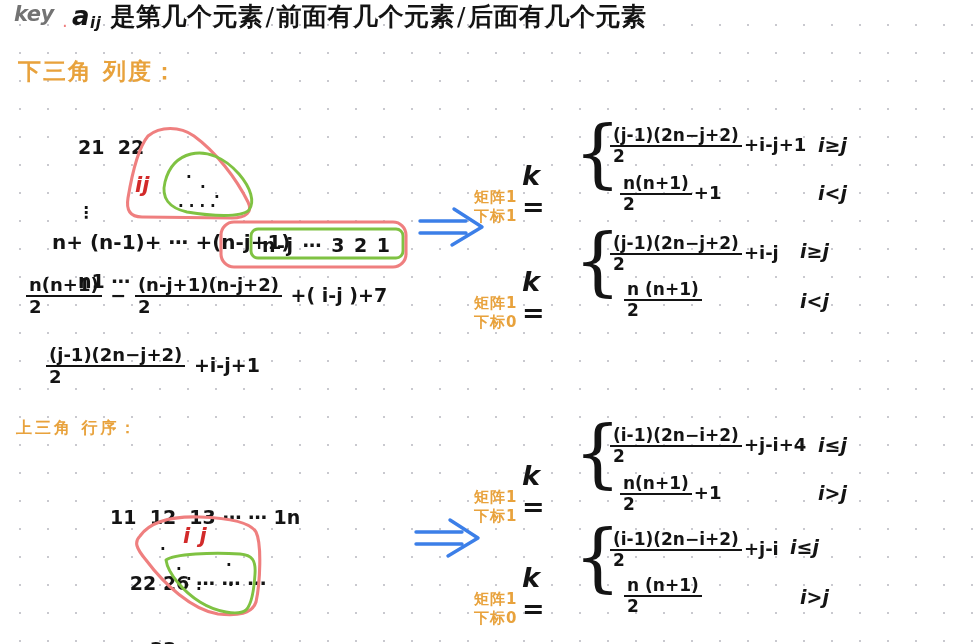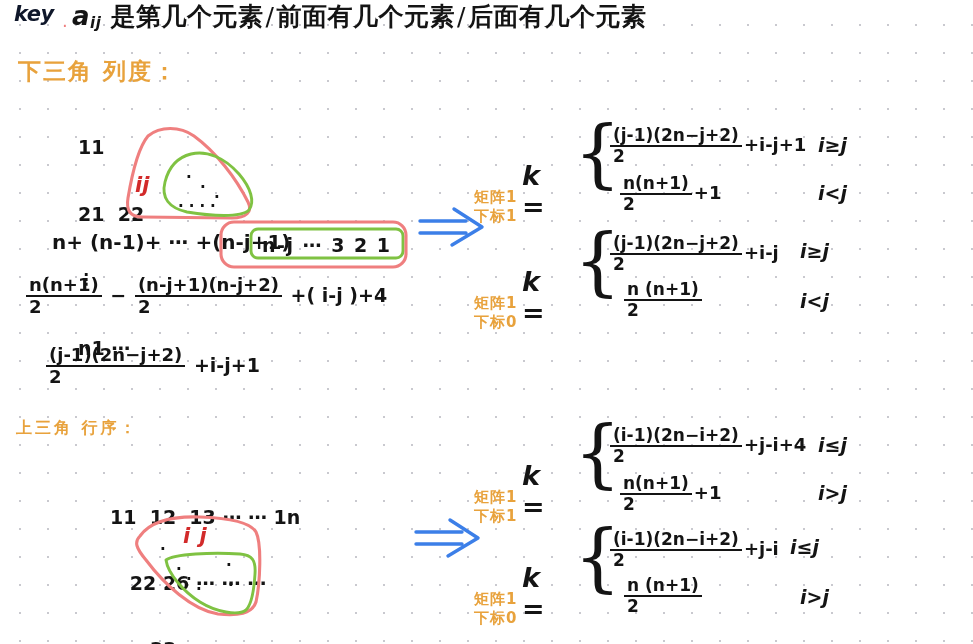--- a/index.html
+++ b/index.html
@@ -13,21 +13,21 @@
   #sheet{
     position:absolute;inset:0;
     background-image:radial-gradient(#c9c9cf 1.1px, transparent 1.2px);
     background-size:28px 28px;
     background-position:6px 11px;
   }
   .abs{position:absolute;}
   .ink{color:#141414;font-family:"DejaVu Sans",sans-serif;font-weight:700;}
   .hand{font-family:"DejaVu Sans",sans-serif;}
   
-  #key-label{left:14px;top:2px;font-size:21px;font-weight:700;color:#0f172a;
+  #key-label{left:14px;top:2px;font-size:21px;font-weight:700;color:#737373;
     font-style:italic;letter-spacing:-.5px;}
   #key-dot{left:62px;top:10px;font-size:18px;color:#ef7f7f;}
   #key-text{left:72px;top:0px;font-size:25px;letter-spacing:.5px;white-space:nowrap;}
   #key-text .var{font-style:italic;font-size:26px;}
   #key-text .sub{font-size:15px;font-style:italic;vertical-align:-3px;}
   #key-text .sl{font-weight:400;padding:0 2px;}
   
   .sec-head{font-size:23px;font-weight:700;color:#e8a23c;letter-spacing:2px;}
   #sec1-head{left:18px;top:56px;}
   #sec2-head{left:16px;top:418px;font-size:16px;letter-spacing:3px;}
@@ -79,21 +79,20 @@
 <div class="abs hand" id="key-label">key</div>
 <div class="abs hand" id="key-dot">.</div>
 <div class="abs ink" id="key-text">
   <span class="var">a</span><span class="sub">ij</span>
   <span>是第几个元素</span><span class="sl">/</span><span>前面有几个元素</span><span class="sl">/</span><span>后面有几个元素</span>
 </div>
 
 <div class="abs sec-head" id="sec1-head">下三角 列度：</div>
 
 <div class="abs ink mx" id="mx-lower">
-  <div>11</div>
   <div>21  22</div>
   <div class="dots-v">⋮</div>
   <div>n1 ⋯</div>
 </div>
 <div class="abs ij-red" style="left:135px;top:173px;">ij</div>
 
 <svg class="blob" style="left:120px;top:120px;" width="180" height="105">
   <path d="M 28 16 C 40 6, 60 6, 74 16 C 96 32, 116 58, 128 82 C 133 92, 126 98, 112 98
            L 22 97 C 10 97, 6 90, 8 78 C 12 54, 18 28, 28 16 Z" fill="none" stroke="#ef7f7f" stroke-width="3.1" stroke-linecap="round" stroke-linejoin="round"></path>
 </svg>
@@ -119,21 +118,21 @@
 <div class="abs ink" id="line-sub">
   <span class="frac big">
     <span class="num">n(n+1)</span>
     <span class="den">2</span>
   </span>
   <span>−</span>
   <span class="frac big">
     <span class="num">(n-j+1)(n-j+2)</span>
     <span class="den">2</span>
   </span>
-  <span>+( i-j )+4</span>
+  <span>+( i-j )+7</span>
 </div>
 
 <div class="abs ink" id="line-res">
   <span class="frac big">
     <span class="num">(j-1)(2n−j+2)</span>
     <span class="den">2</span>
   </span>
   <span>+i-j+1</span>
 </div>
 

